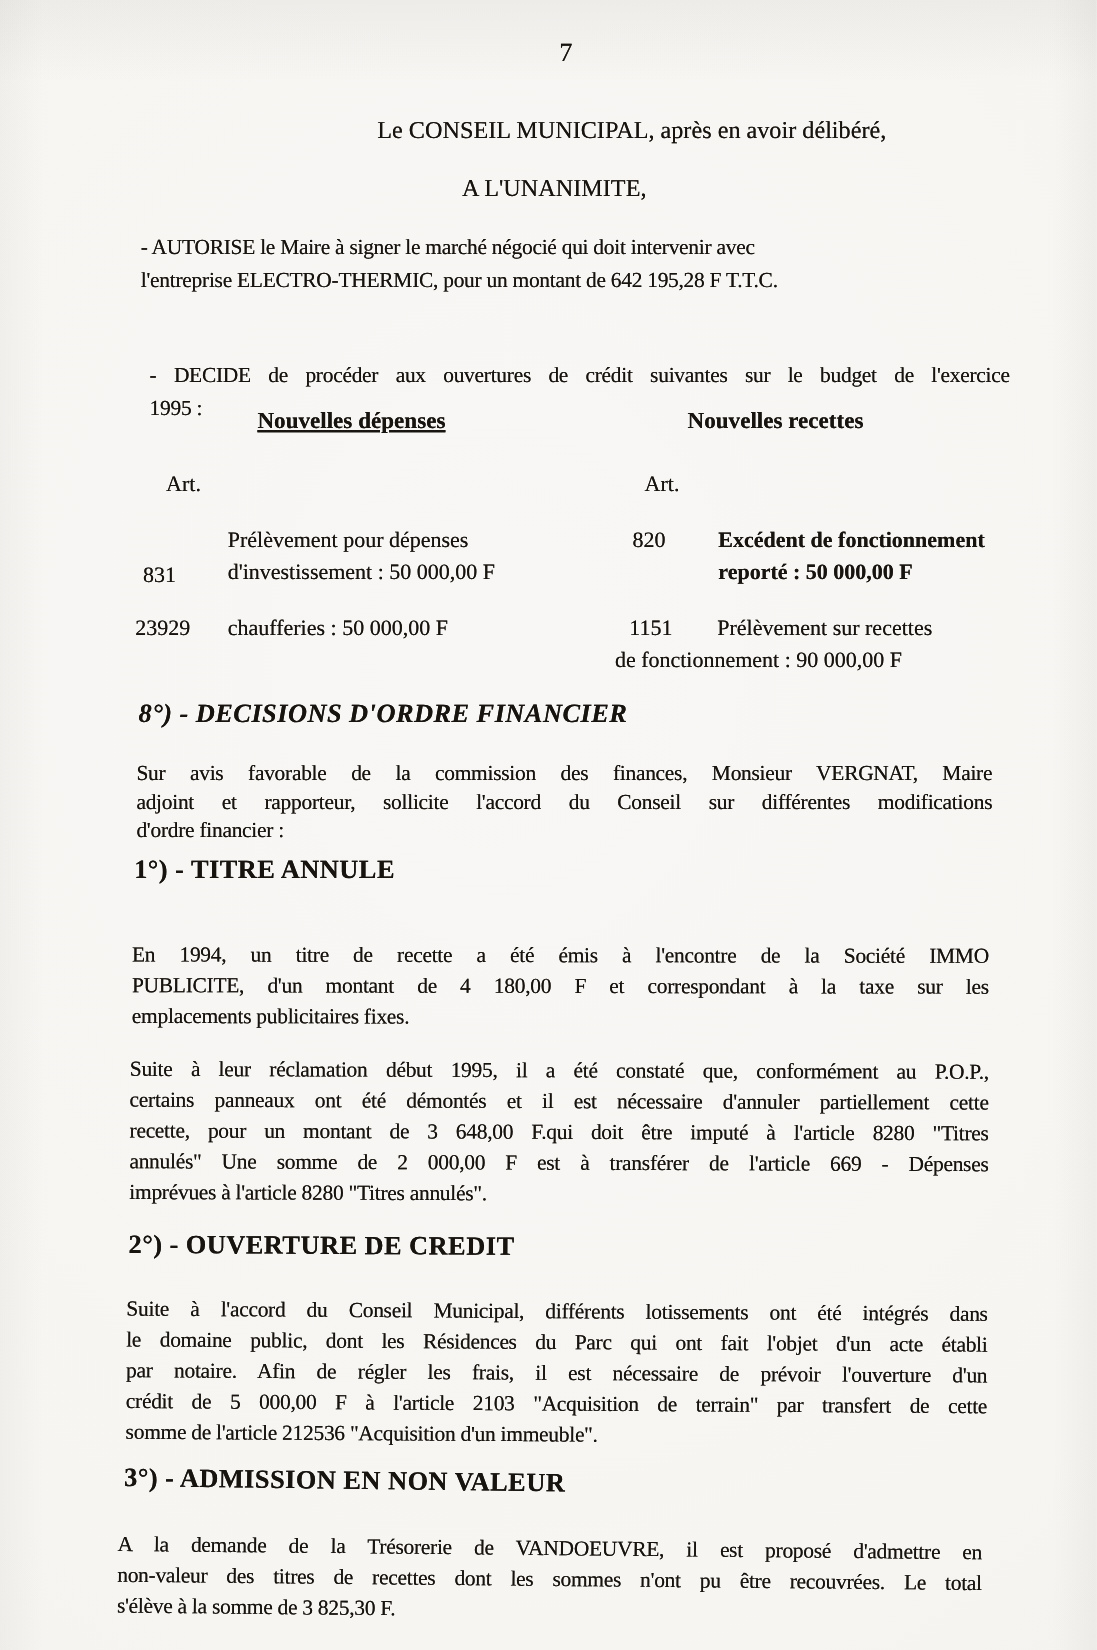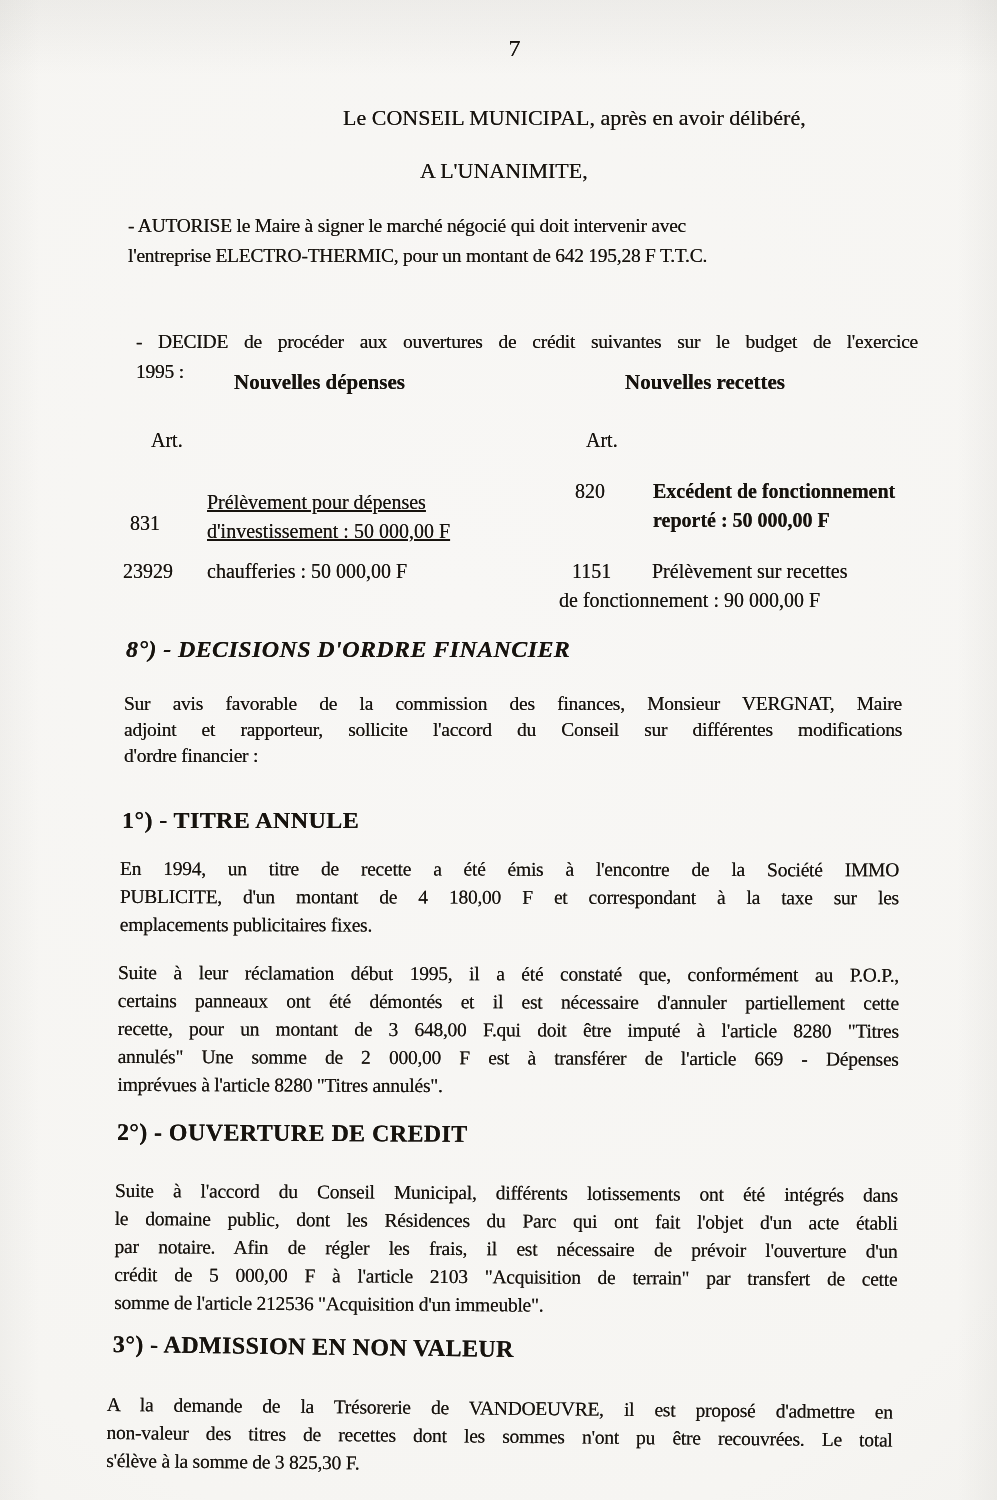--- a/index.html
+++ b/index.html
@@ -69,30 +69,30 @@
   <div class="blk txt par ragged lh30" style="left:128px; top:211px; width:760px;">
       <div class="tline">- AUTORISE le Maire à signer le marché négocié qui doit intervenir avec</div>
       <div class="tline">l'entreprise ELECTRO-THERMIC, pour un montant de 642 195,28 F T.T.C.</div>
     </div>
 
   <div class="blk txt par jpar lh30" style="left:136px; top:291px; width:782px;margin-top:36px;">
       <div class="tline">- DECIDE de procéder aux ouvertures de crédit suivantes sur le budget de l'exercice</div>
       <div class="tline">1995 :</div>
     </div>
 
-  <div class="blk colhead" style="left:234px; top:370px;">Nouvelles dépenses</div>
+  <div class="blk colhead" style="left:234px; top:370px;text-decoration:underline;">Nouvelles dépenses</div>
 
   <div class="blk colhead" style="left:625px; top:370px;">Nouvelles recettes</div>
 
   <div class="blk txt" style="left:151px; top:426px;">Art.</div>
 
   <div class="blk txt" style="left:586px; top:426px;">Art.</div>
 
   <div class="blk txt artnum" style="left:130px; top:477px;margin-top:32px;">831</div>
-  <div class="blk txt ragged lh29" style="left:207px; top:488px; width:310px;text-decoration:underline;">
+  <div class="blk txt ragged lh29" style="left:207px; top:477px; width:310px;">
       <div class="tline">Prélèvement pour dépenses</div>
       <div class="tline">d'investissement : 50 000,00 F</div>
     </div>
 
   <div class="blk txt artnum" style="left:575px; top:477px;">820</div>
   <div class="blk txt ragged lh29" style="left:653px; top:477px; width:310px;font-weight:bold;">
       <div class="tline">Excédent de fonctionnement</div>
       <div class="tline">reporté : 50 000,00 F</div>
     </div>
 
@@ -108,21 +108,21 @@
     </div>
 
   <div class="blk heading heading-italic" style="left:126px; top:636px;">8°) - DECISIONS D'ORDRE FINANCIER</div>
 
   <div class="blk txt par jpar lh26" style="left:124px; top:691px; width:778px;">
       <div class="tline">Sur avis favorable de la commission des finances, Monsieur VERGNAT, Maire</div>
       <div class="tline">adjoint et rapporteur, sollicite l'accord du Conseil sur différentes modifications</div>
       <div class="tline">d'ordre financier :</div>
     </div>
 
-  <div class="blk heading" style="left:122px; top:807px;">1°) - TITRE ANNULE</div>
+  <div class="blk heading" style="left:122px; top:778px;">1°) - TITRE ANNULE</div>
 
   <div class="blk txt par jpar rot010" style="left:120px; top:855px; width:779px;">
       <div class="tline">En 1994, un titre de recette a été émis à l'encontre de la Société IMMO</div>
       <div class="tline">PUBLICITE, d'un montant de 4 180,00 F et correspondant à la taxe sur les</div>
       <div class="tline">emplacements publicitaires fixes.</div>
     </div>
 
   <div class="blk txt par jpar rot020" style="left:118px; top:959px; width:781px;">
       <div class="tline">Suite à leur réclamation début 1995, il a été constaté que, conformément au P.O.P.,</div>
       <div class="tline">certains panneaux ont été démontés et il est nécessaire d'annuler partiellement cette</div>

